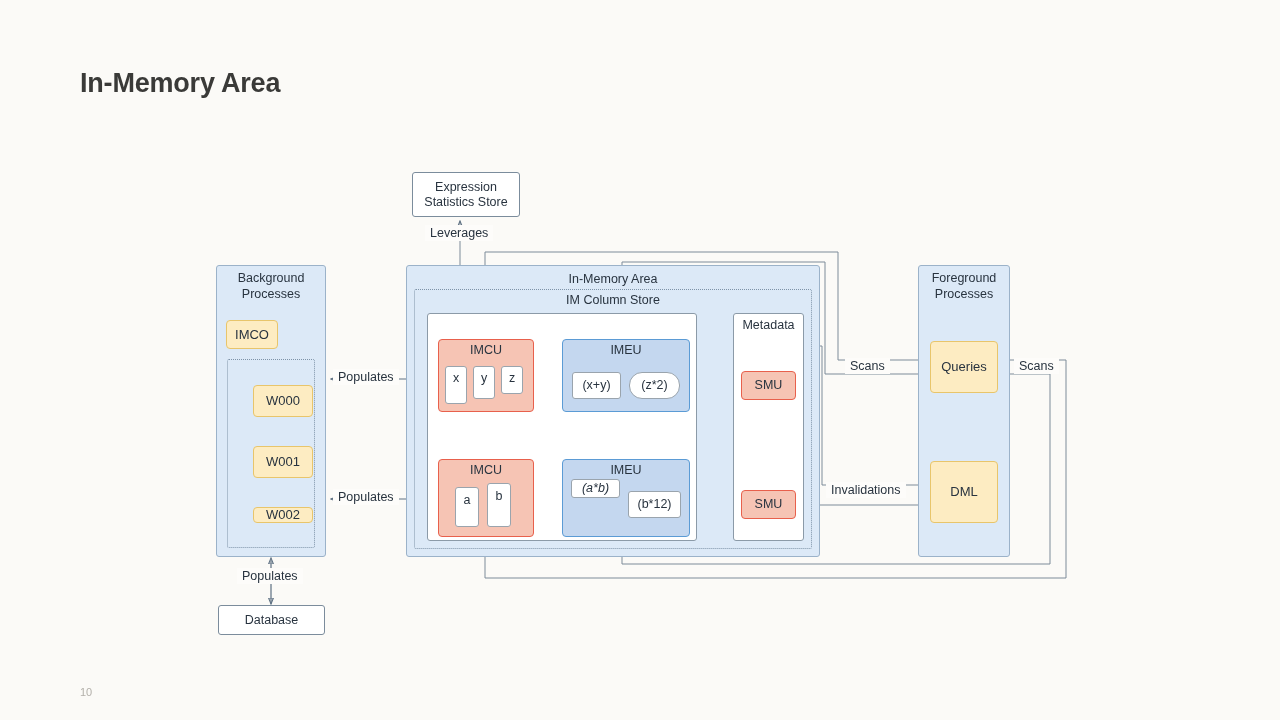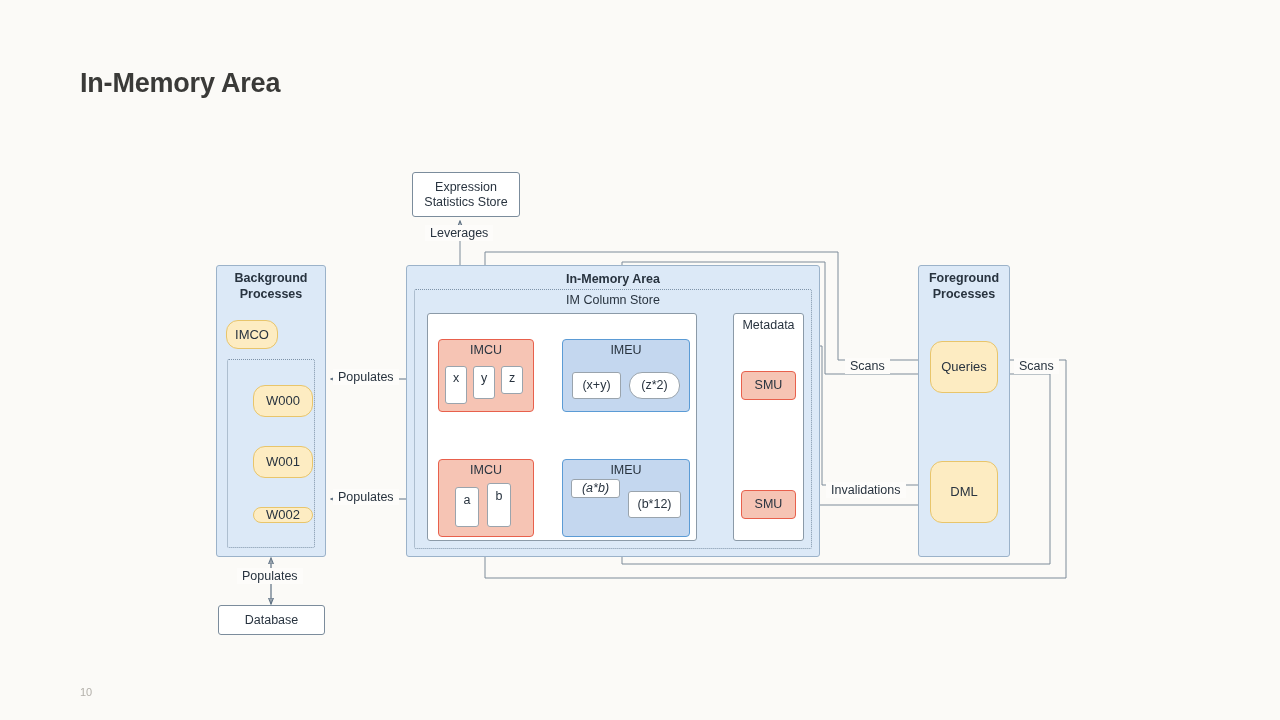--- a/index.html
+++ b/index.html
@@ -24,29 +24,29 @@
 
   
   .box{position:absolute;box-sizing:border-box;display:flex;
        align-items:center;justify-content:center;text-align:center;
        color:#28333f;line-height:1.2;}
 
   .grp{                     
     background:#dce9f7;border:1px solid #9bb2c9;border-radius:3px;
   }
   .grp-title{position:absolute;left:0;right:0;text-align:center;
-    font-weight:bold;font-size:12.5px;color:#28333f;line-height:1.25;}
+    font-weight:normal;font-size:12.5px;color:#28333f;line-height:1.25;}
 
   .dotted{border:1.4px dotted #7e93a8;background:transparent;border-radius:2px;}
 
   .white-box{background:#ffffff;border:1px solid #8b9aa8;border-radius:3px;}
   .white-title{position:absolute;left:0;right:0;text-align:center;
     font-size:12.5px;color:#28333f;}
 
-  .yellow{background:#fdecc2;border:1.5px solid #e8c56b;border-radius:12px;
+  .yellow{background:#fdecc2;border:1.5px solid #e8c56b;border-radius:4px;
           font-size:13px;color:#28333f;}
   .salmon{background:#f6c4b4;border:1.5px solid #e8604c;border-radius:4px;
           font-size:13px;color:#28333f;}
   .salmon-sm{background:#f6c4b4;border:1.5px solid #e8604c;border-radius:4px;
           font-size:12.5px;color:#28333f;}
   .blueu{background:#c4d7ef;border:1.5px solid #5b9bd5;border-radius:4px;
           font-size:13px;color:#28333f;}
   .cell{background:#ffffff;border:1px solid #9aa4ad;border-radius:3px;
         font-size:12.5px;color:#28333f;}
   .plainbox{background:#ffffff;border:1px solid #7b8c9c;border-radius:3px;

